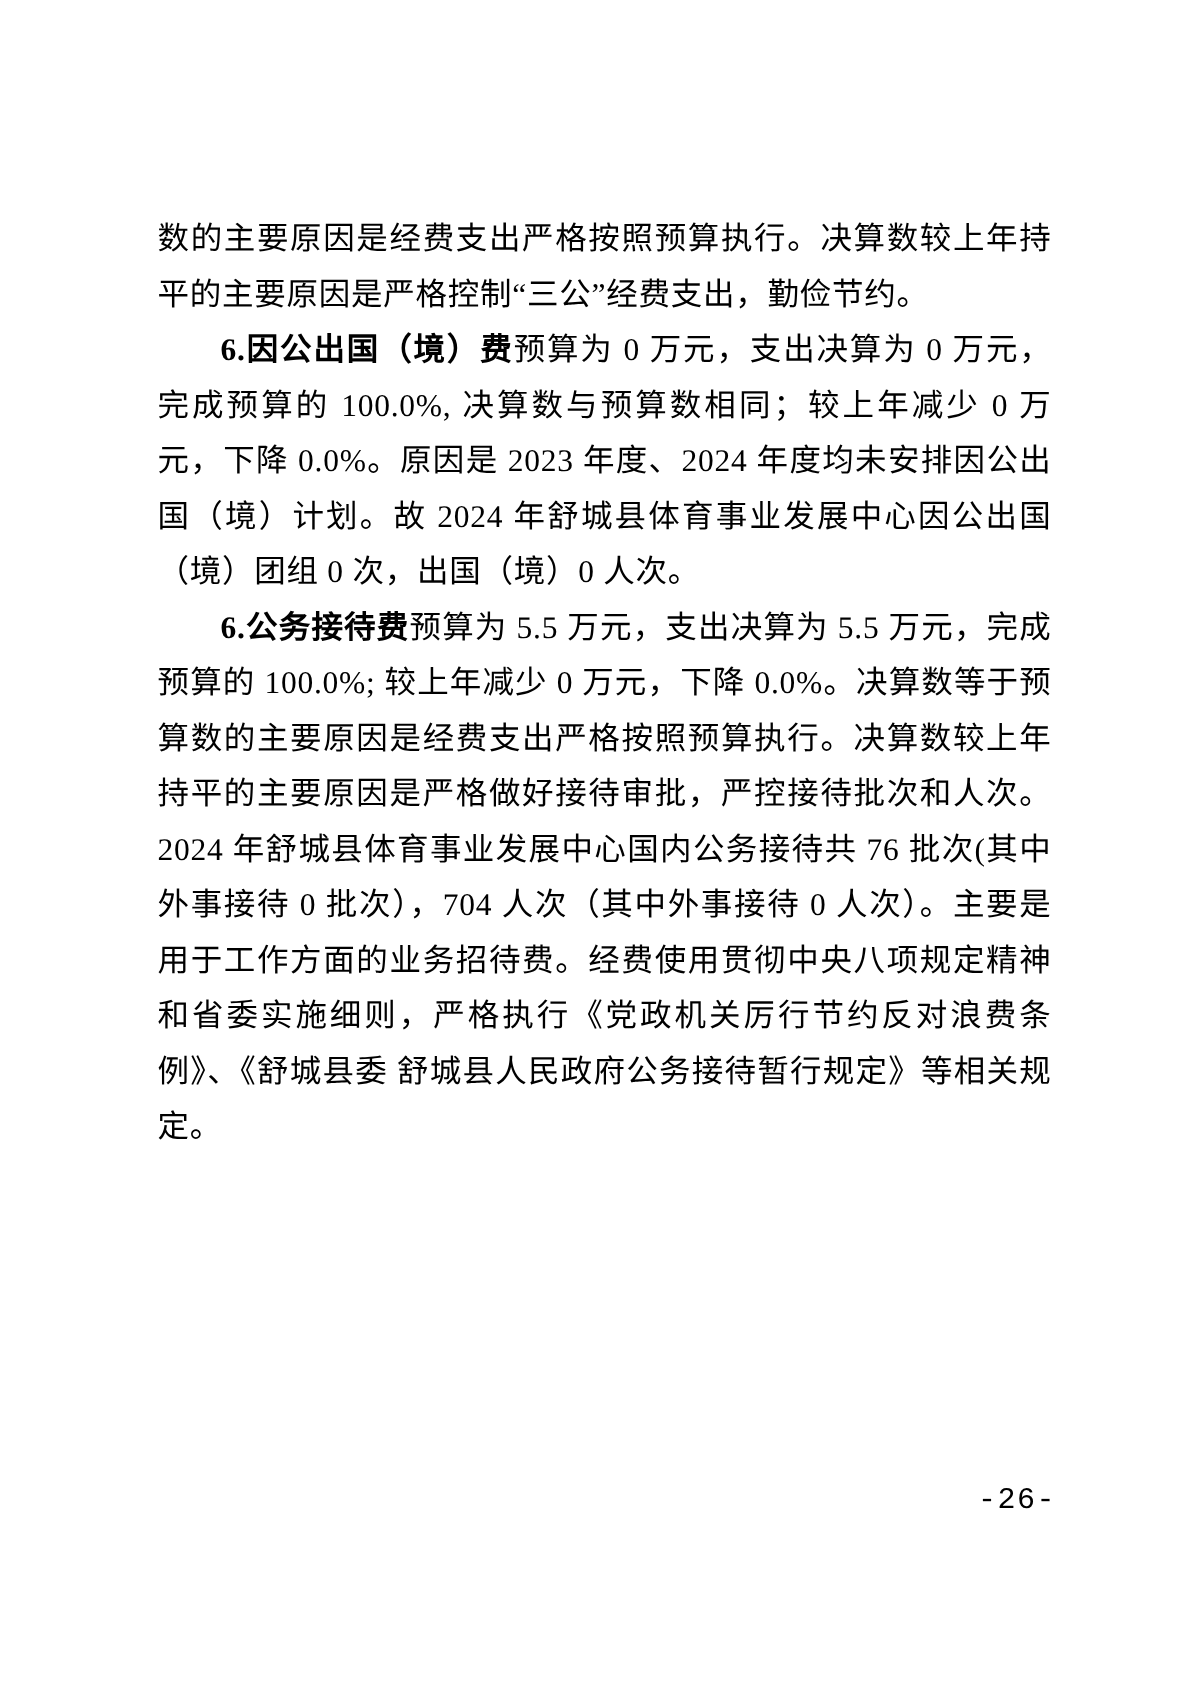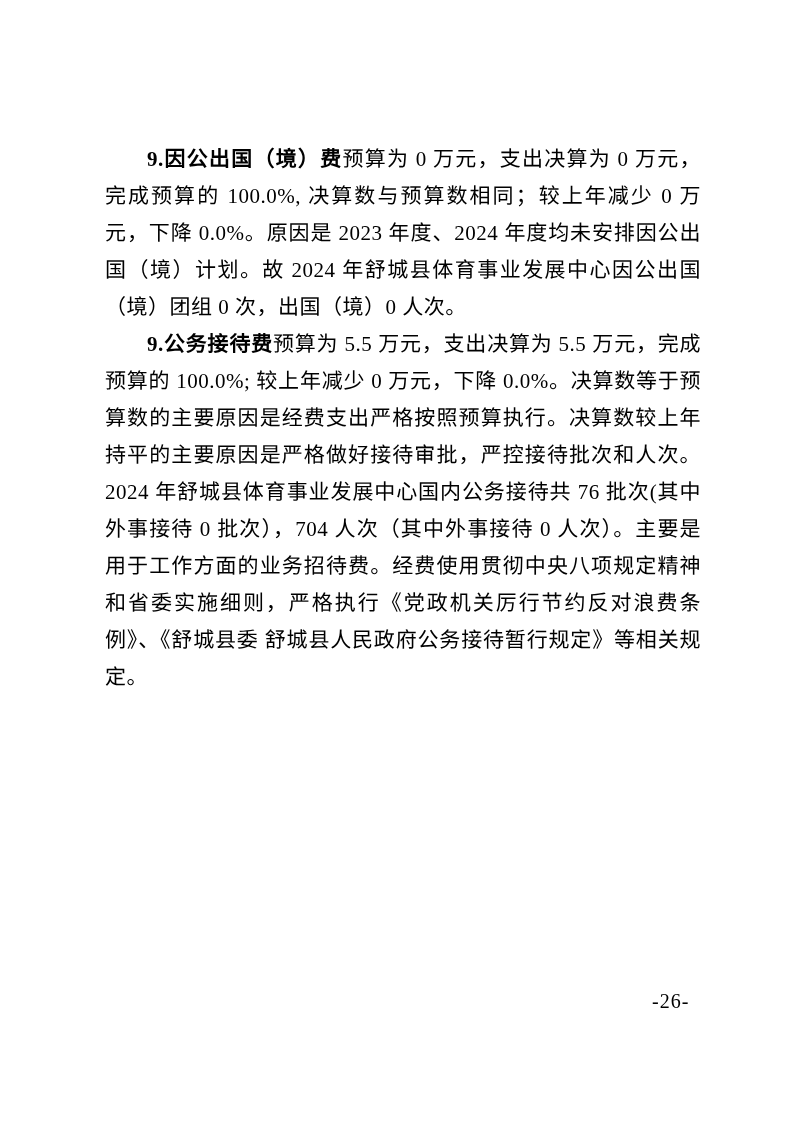--- a/index.html
+++ b/index.html
@@ -40,27 +40,28 @@
   .lead {
     font-weight: bold;
   }
   .page-number {
     position: absolute;
     left: 652px;
     top: 988px;
     font-size: 20px;
     line-height: 26px;
     letter-spacing: 1px;
-    font-family: Liberation Serif, serif;
+    font-family: Liberation Mono, monospace;
     color: #000000;
   }
 </style>
 </head>
 <body>
 
 <div class="page">
   <div class="content">
-    <p><span class="lead">9.因公出国（境）费</span><span>预算为 0 万元，支出决算为 0 万元，完成预算的 100.0%, 决算数与预算数相同；较上年减少 0 万元，下降 0.0%。原因是 2023 年度、2024 年度均未安排因公出国（境）计划。故 2024 年舒城县体育事业发展中心因公出国（境）团组 0 次，出国（境）0 人次。</span></p>
-    <p><span class="lead">9.公务接待费</span><span>预算为 5.5 万元，支出决算为 5.5 万元，完成预算的 100.0%; 较上年减少 0 万元，下降 0.0%。决算数等于预算数的主要原因是经费支出严格按照预算执行。决算数较上年持平的主要原因是严格做好接待审批，严控接待批次和人次。2024 年舒城县体育事业发展中心国内公务接待共 76 批次(其中外事接待 0 批次），704 人次（其中外事接待 0 人次）。主要是用于工作方面的业务招待费。经费使用贯彻中央八项规定精神和省委实施细则，严格执行《党政机关厉行节约反对浪费条例》、《舒城县委 舒城县人民政府公务接待暂行规定》等相关规定。</span></p>
+    <p class="continuation">数的主要原因是经费支出严格按照预算执行。决算数较上年持平的主要原因是严格控制“三公”经费支出，勤俭节约。</p>
+    <p><span class="lead">6.因公出国（境）费</span><span>预算为 0 万元，支出决算为 0 万元，完成预算的 100.0%, 决算数与预算数相同；较上年减少 0 万元，下降 0.0%。原因是 2023 年度、2024 年度均未安排因公出国（境）计划。故 2024 年舒城县体育事业发展中心因公出国（境）团组 0 次，出国（境）0 人次。</span></p>
+    <p><span class="lead">6.公务接待费</span><span>预算为 5.5 万元，支出决算为 5.5 万元，完成预算的 100.0%; 较上年减少 0 万元，下降 0.0%。决算数等于预算数的主要原因是经费支出严格按照预算执行。决算数较上年持平的主要原因是严格做好接待审批，严控接待批次和人次。2024 年舒城县体育事业发展中心国内公务接待共 76 批次(其中外事接待 0 批次），704 人次（其中外事接待 0 人次）。主要是用于工作方面的业务招待费。经费使用贯彻中央八项规定精神和省委实施细则，严格执行《党政机关厉行节约反对浪费条例》、《舒城县委 舒城县人民政府公务接待暂行规定》等相关规定。</span></p>
   </div>
 
   <div class="page-number">-26-</div>
 </div>
 
 </body></html>

